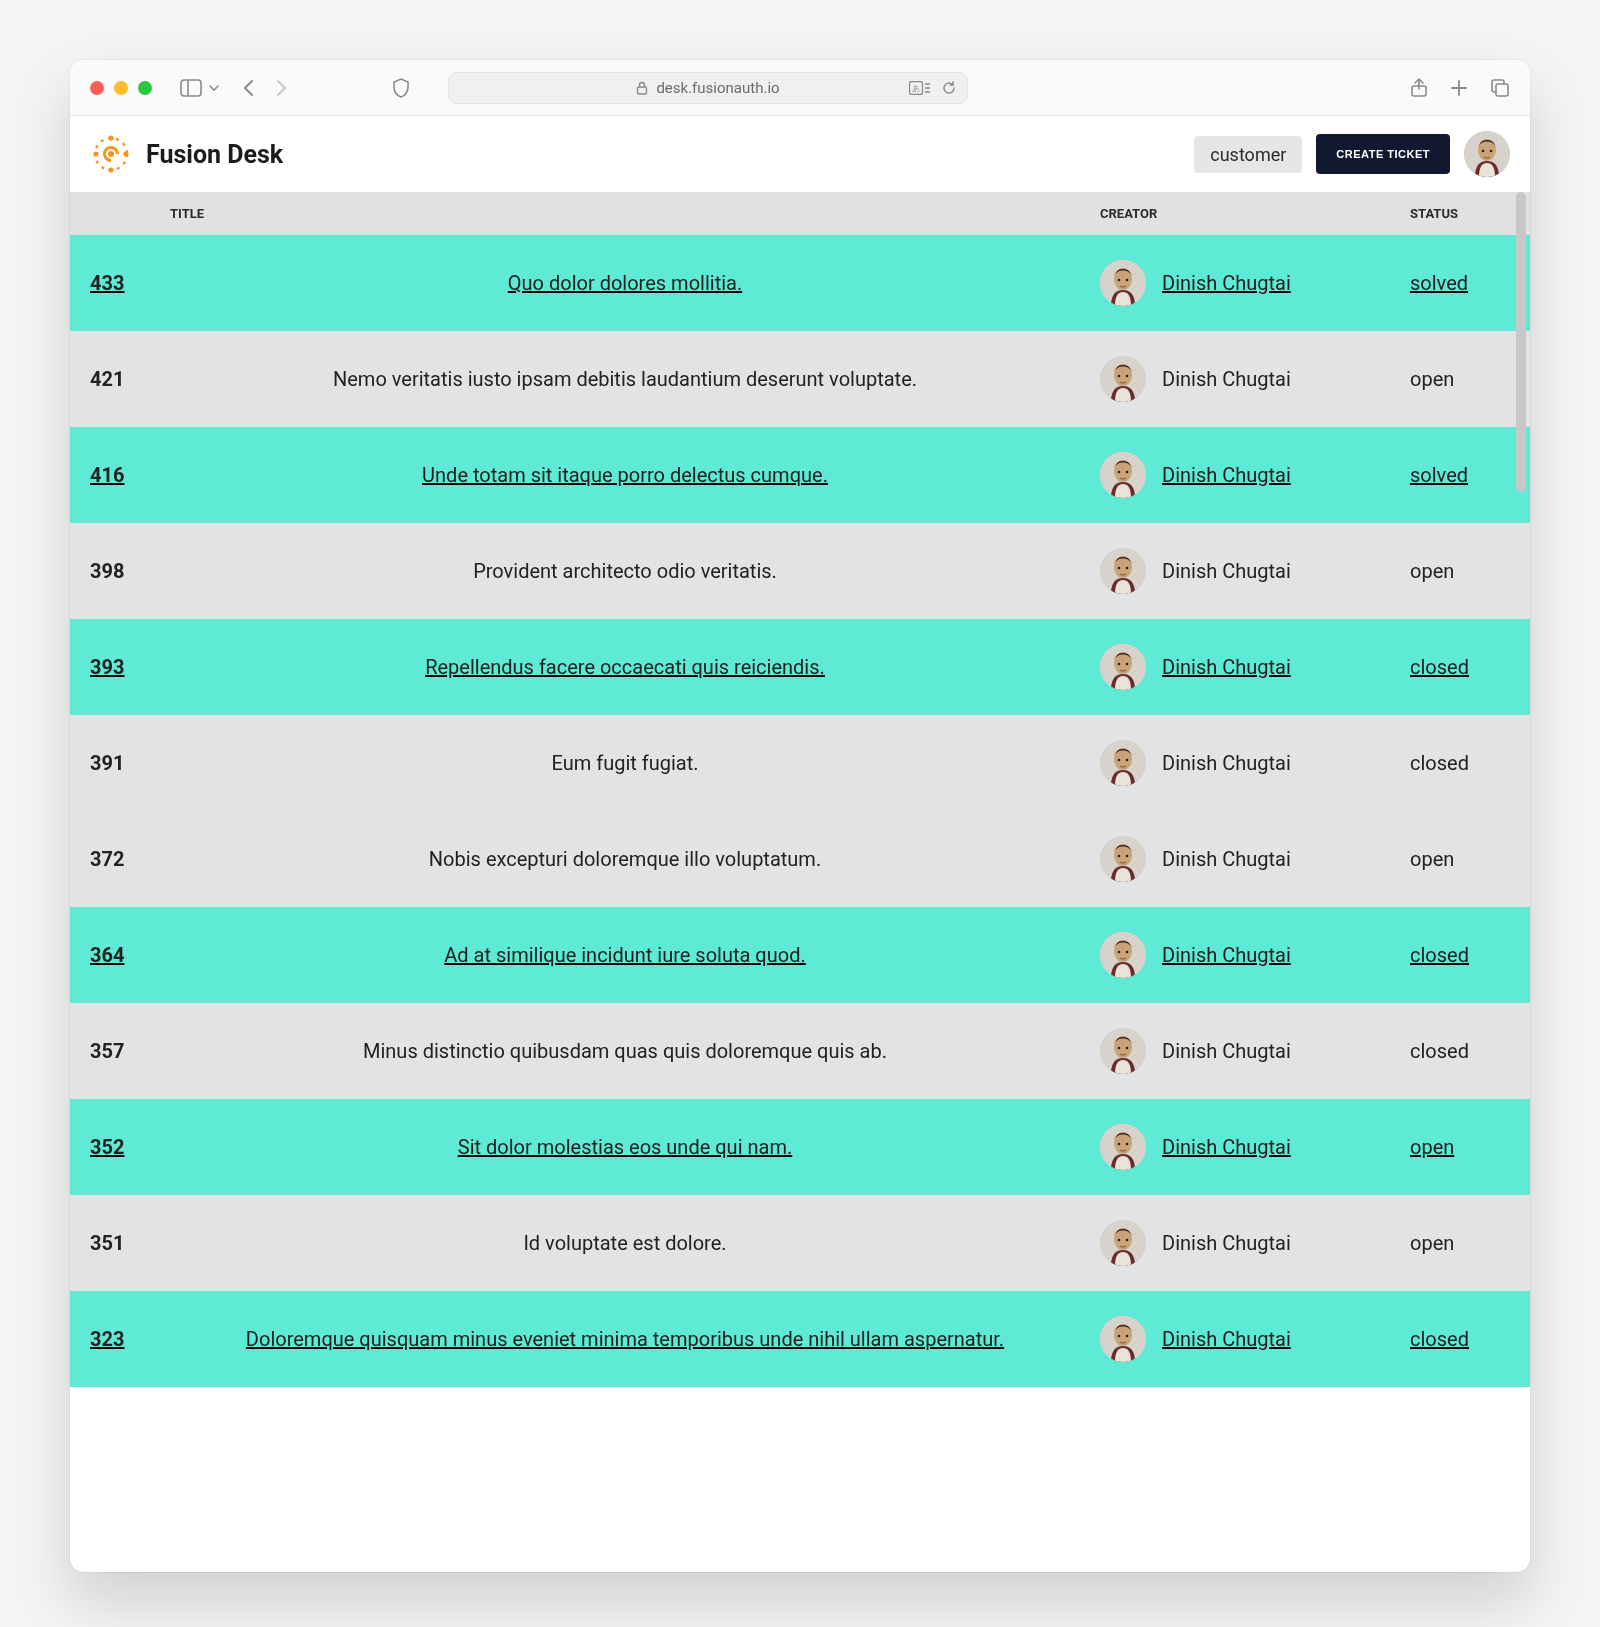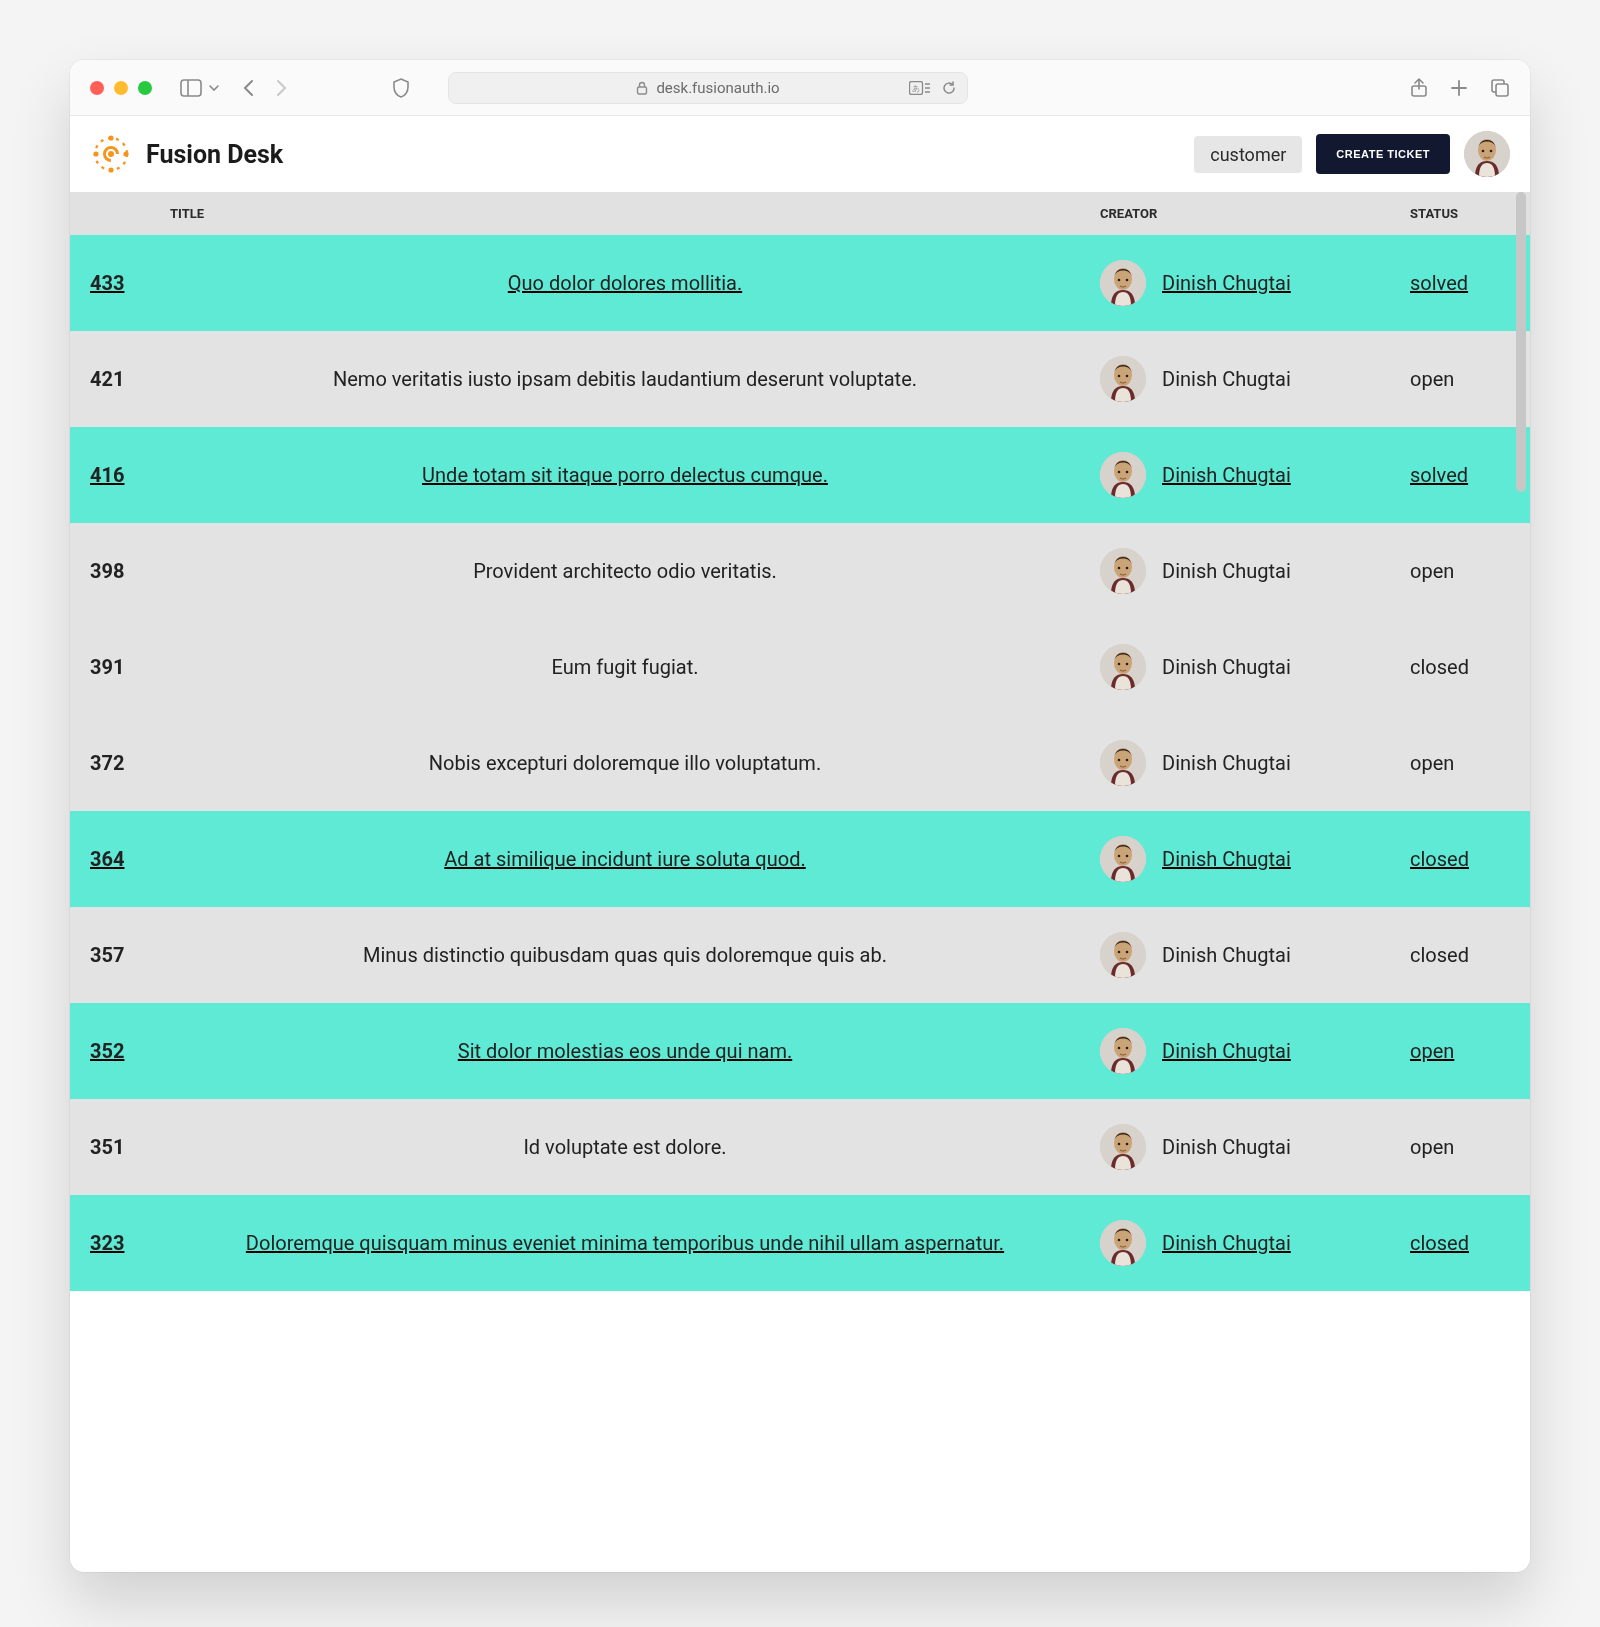--- a/index.html
+++ b/index.html
@@ -310,20 +310,35 @@
                 <span class="avatar-sm">
                   <svg viewBox="0 0 46 46">
                     <use href="#avatar-face"></use>
                   </svg>
                 </span>
                 <span>Dinish Chugtai</span>
               </div>
             </td>
             <td class="cell-status">open</td>
           </tr>
+          <tr class="even">
+            <td class="cell-id">393</td>
+            <td class="cell-title">Repellendus facere occaecati quis reiciendis.</td>
+            <td class="cell-creator">
+              <div class="creator">
+                <span class="avatar-sm">
+                  <svg viewBox="0 0 46 46">
+                    <use href="#avatar-face"></use>
+                  </svg>
+                </span>
+                <span>Dinish Chugtai</span>
+              </div>
+            </td>
+            <td class="cell-status">closed</td>
+          </tr>
           <tr class="odd">
             <td class="cell-id">391</td>
             <td class="cell-title">Eum fugit fugiat.</td>
             <td class="cell-creator">
               <div class="creator">
                 <span class="avatar-sm">
                   <svg viewBox="0 0 46 46">
                     <use href="#avatar-face"></use>
                   </svg>
                 </span>

